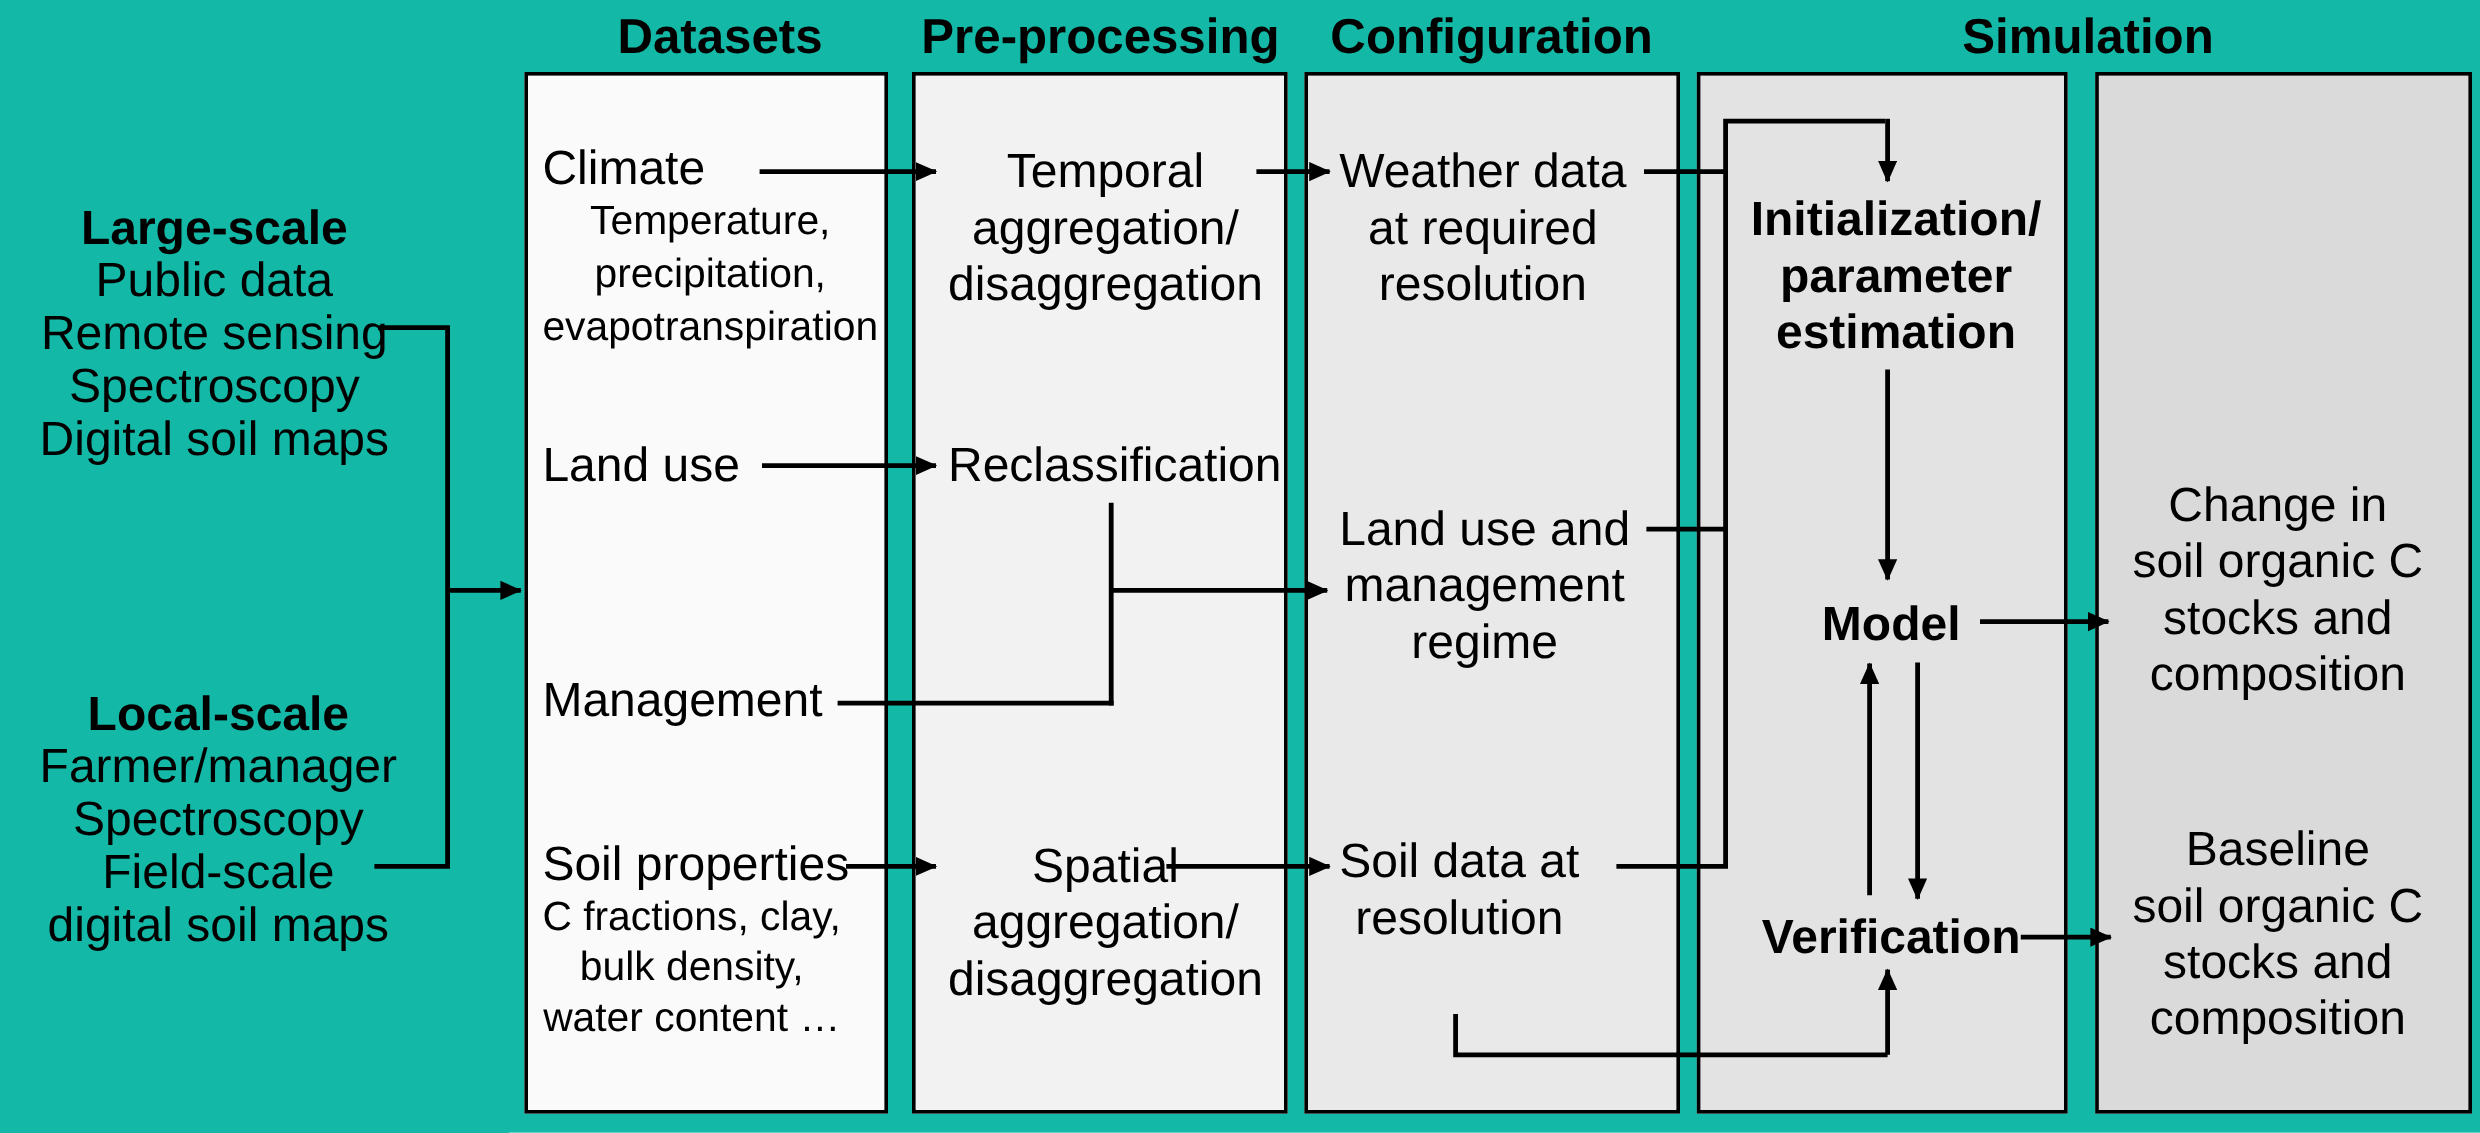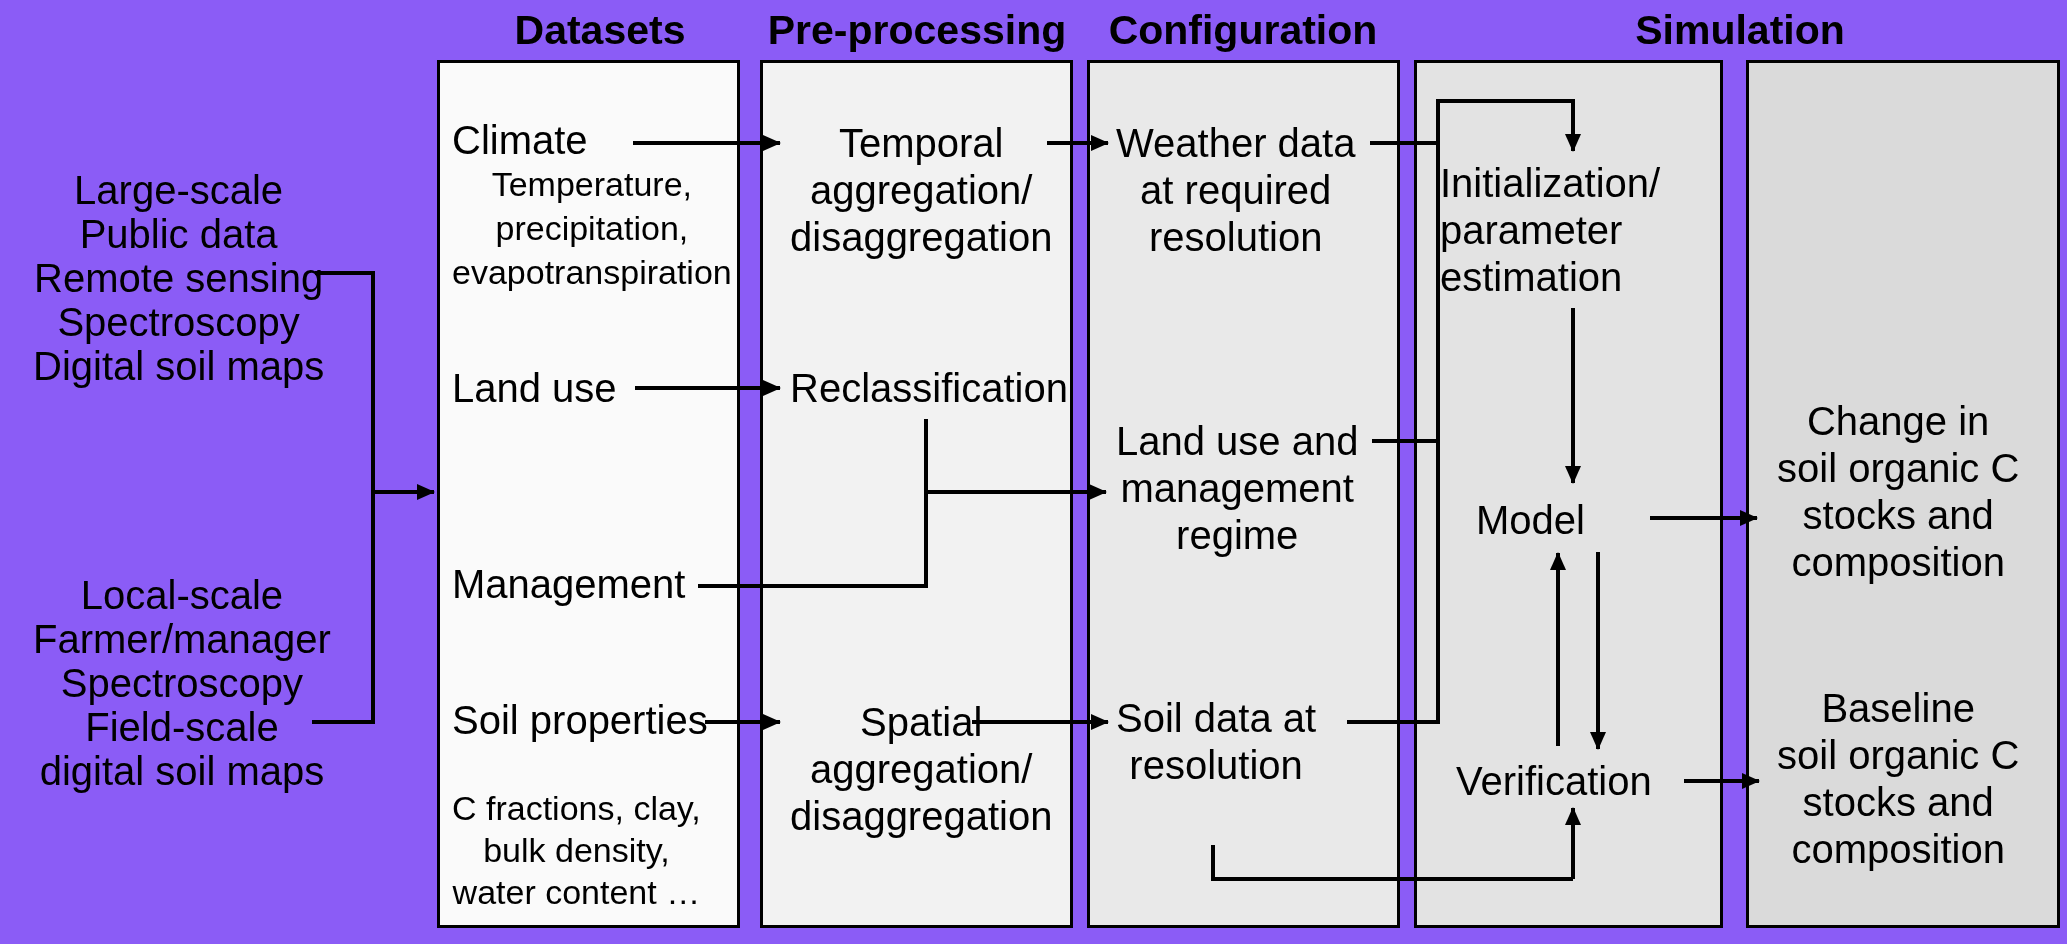--- a/index.html
+++ b/index.html
@@ -1,29 +1,29 @@
 <!DOCTYPE html>
 <html><head>
 <meta charset="utf-8">
 <style>
   html,body{margin:0;padding:0;background:#ffffff;}
   #canvas{
-    position:relative;width:2067px;height:944px;background:#8b5cf6;overflow:hidden;
+    position:relative;width:2067px;height:944px;background:#14b8a6;overflow:hidden;
     font-family:"Liberation Sans","DejaVu Sans",sans-serif;color:#000;
   }
   .hdr{position:absolute;top:6px;width:420px;text-align:center;
        font-size:41px;font-weight:bold;line-height:48px;white-space:nowrap;}
   .box{position:absolute;top:60px;height:868px;border:3px solid #000;box-sizing:border-box;}
   .t{position:absolute;font-size:40px;line-height:46px;white-space:nowrap;text-align:center;}
   .sub{font-size:34px;}
-  .lh42{line-height:42px;margin-top:44px;}
+  .lh42{line-height:42px;}
   .lh44{line-height:44px;}
   .lh47{line-height:47px;}
-  .ctr{text-align:left;}
-  .bold{font-weight:normal;}
+  .ctr{text-align:center;font-weight:bold;}
+  .bold{font-weight:bold;}
   svg.overlay{position:absolute;left:0;top:0;pointer-events:none;}
 </style>
 </head>
 <body>
 
 <div id="canvas">
 
   <div class="hdr" style="left:390px">Datasets</div>
   <div class="hdr" style="left:707px">Pre-processing</div>
   <div class="hdr" style="left:1033px">Configuration</div>

